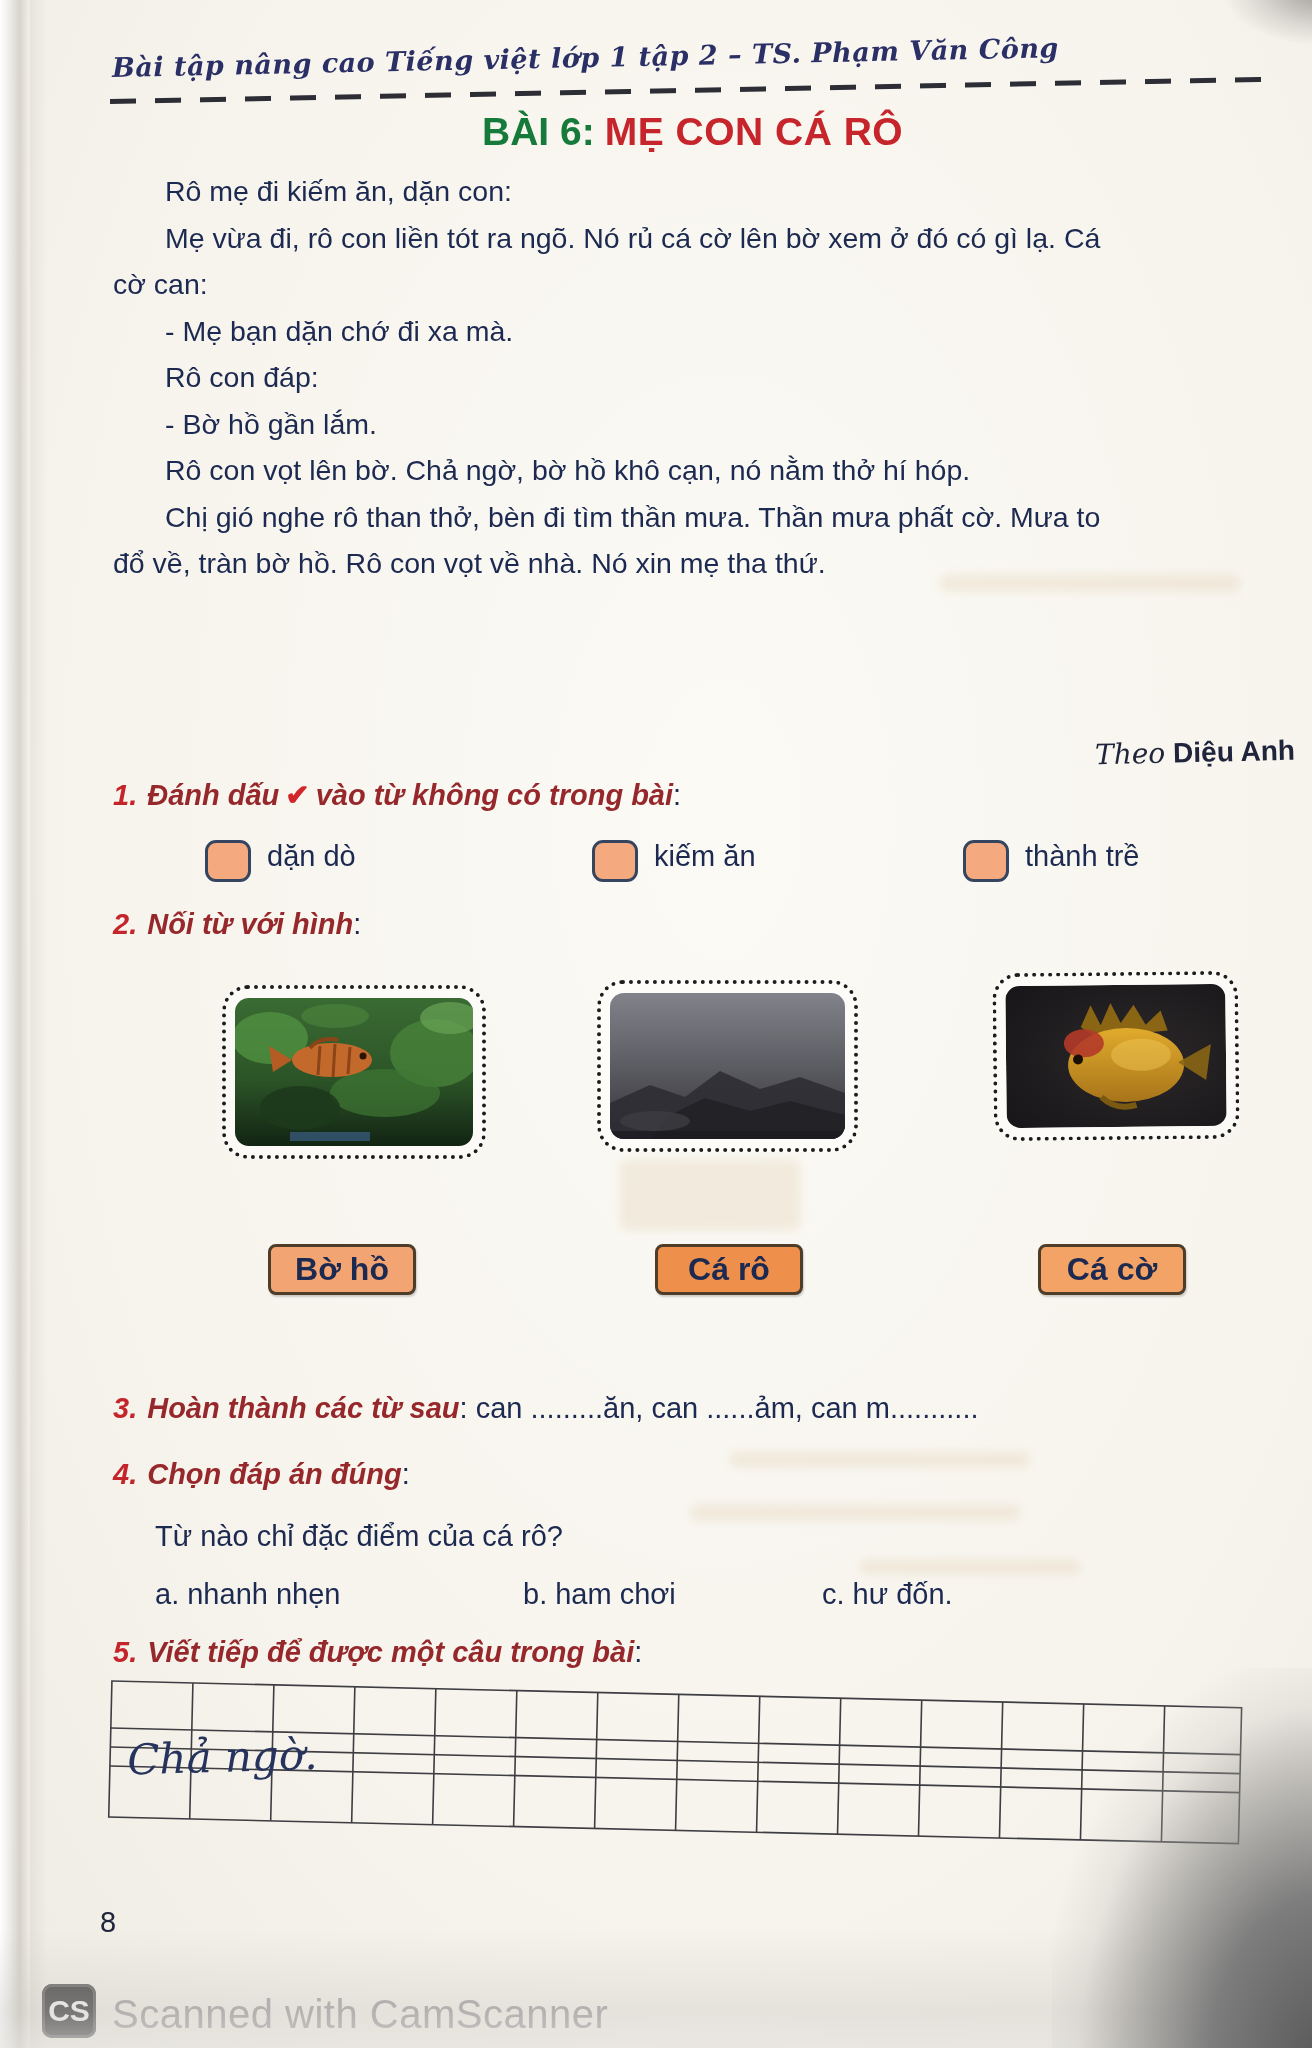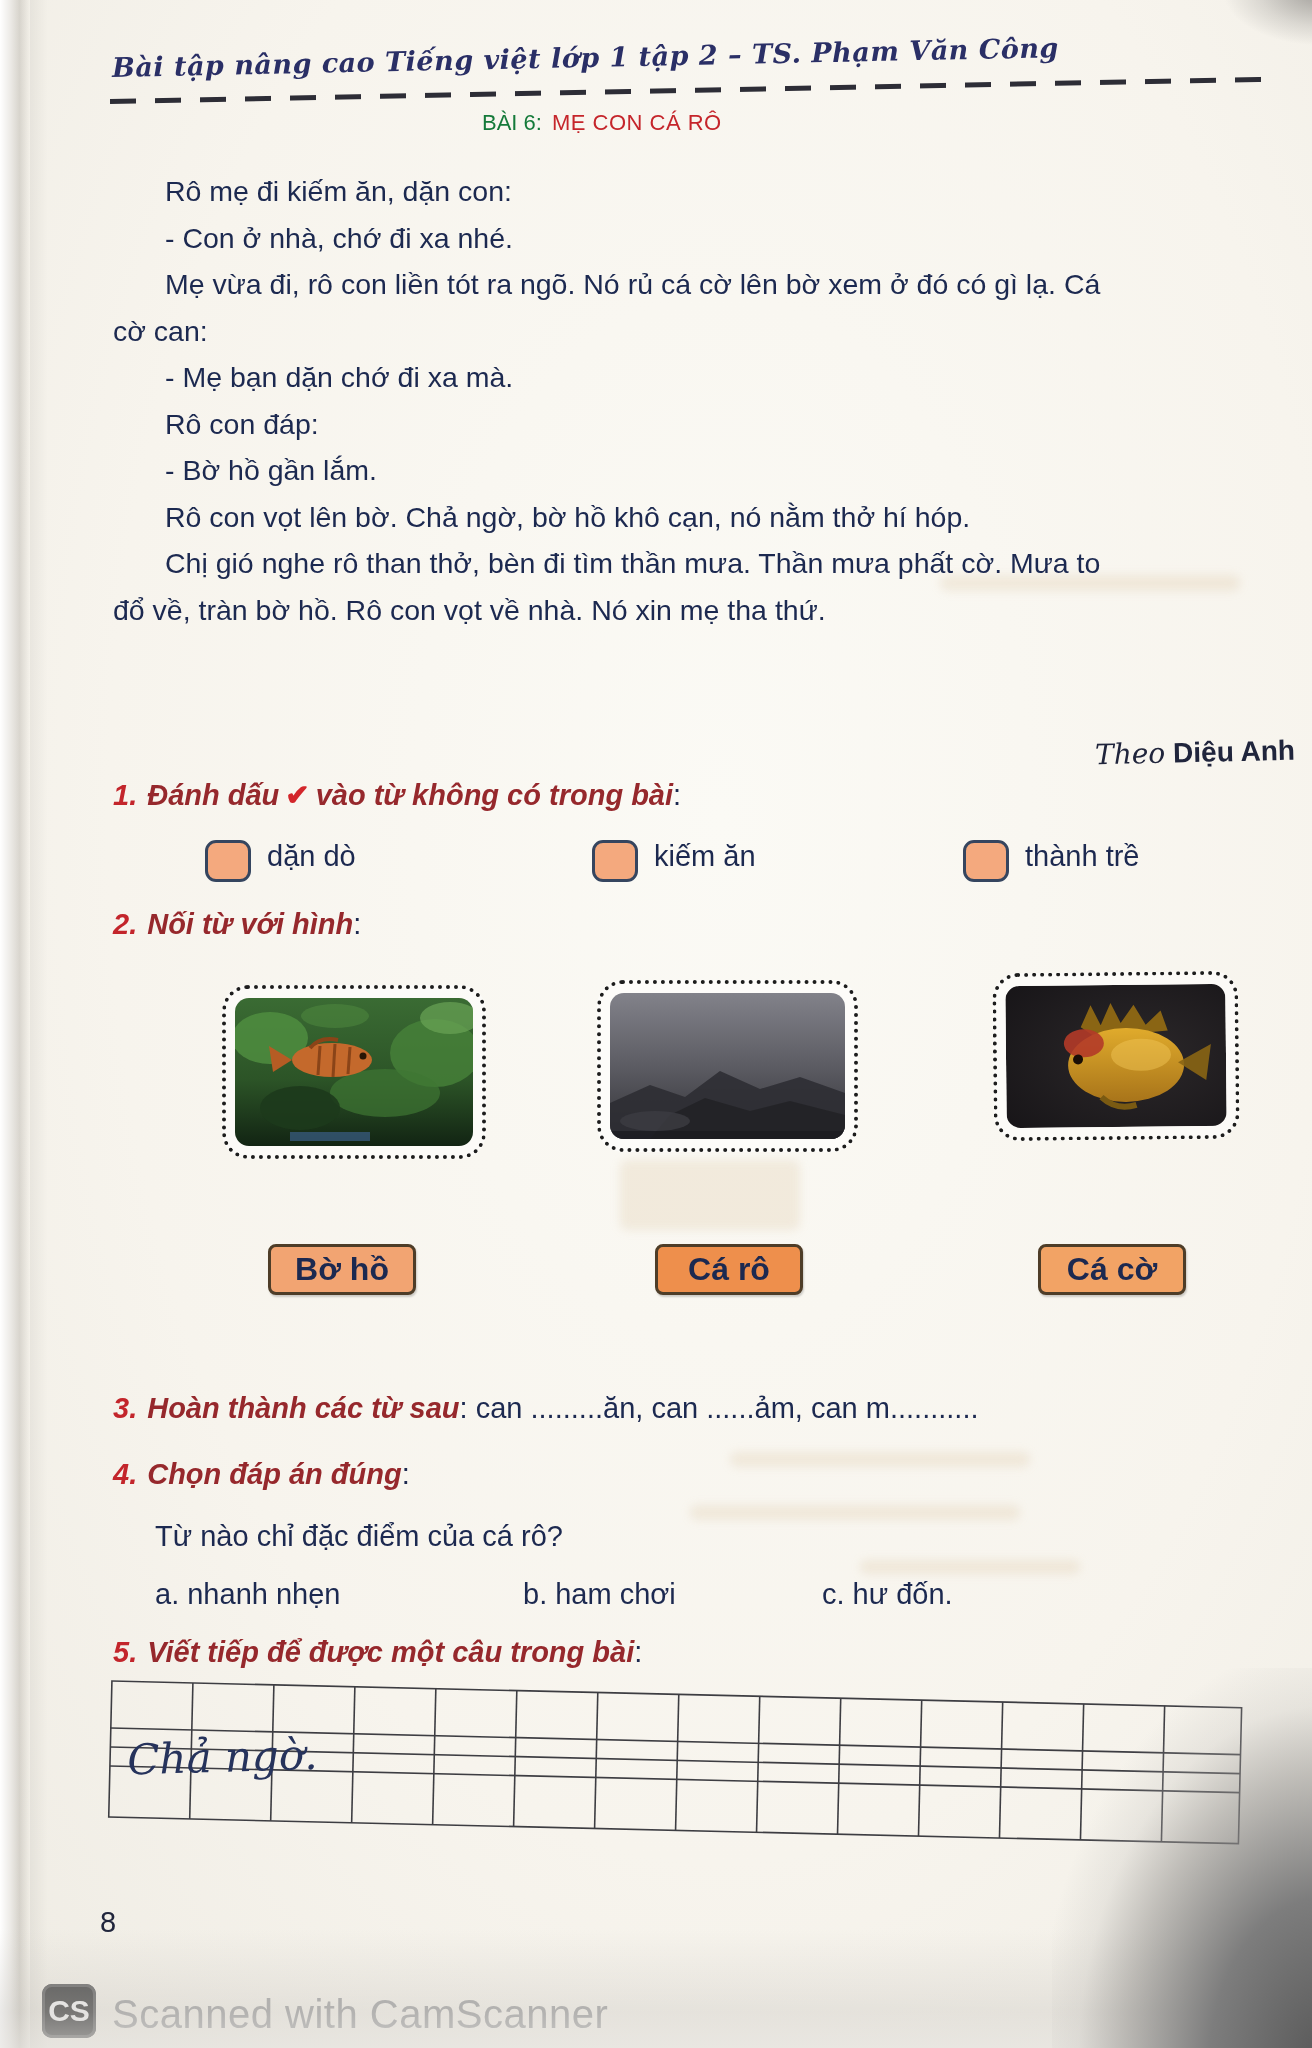--- a/index.html
+++ b/index.html
@@ -18,21 +18,21 @@
     background:linear-gradient(180deg,rgba(0,0,0,0) 0%, rgba(200,197,192,.35) 70%, rgba(225,223,219,.6) 100%);}
   .smudge{position:absolute;background:rgba(205,170,120,.18);filter:blur(5px);border-radius:8px;}
   
   .book-header{position:absolute;left:112px;top:52px;width:1000px;
     font-family:"DejaVu Serif", serif;font-style:italic;font-weight:bold;
     font-size:27px;color:#2a2f66;transform:rotate(-1.2deg);transform-origin:left center;letter-spacing:.5px;}
   .header-dashes{position:absolute;left:110px;top:99px;width:1165px;height:5px;
     background:repeating-linear-gradient(90deg,#2d2d36 0 26px,rgba(0,0,0,0) 26px 45px);
     transform:rotate(-1.1deg);transform-origin:left center;}
   
-  .lesson-title{position:absolute;left:482px;top:110px;font-size:22px;font-weight:normal;white-space:nowrap;}
+  .lesson-title{position:absolute;left:482px;top:110px;font-size:39px;font-weight:bold;white-space:nowrap;}
   .lesson-no{color:#157a3a;}
   .lesson-name{color:#c5252b;margin-left:10px;letter-spacing:.5px;}
   
   .passage{position:absolute;left:113px;top:168px;width:1140px;font-size:28.5px;line-height:46.5px;color:#1c2950;}
   .passage p{margin:0;white-space:nowrap;}
   .passage p.ind{padding-left:52px;}
   .attribution{position:absolute;left:1095px;top:736px;font-size:28px;color:#20253c;transform:rotate(-1.3deg);white-space:nowrap;}
   .attribution .pre{font-style:italic;font-family:"DejaVu Serif",serif;}
   .attribution .author{font-weight:bold;margin-left:8px;}
   
@@ -78,21 +78,20 @@
 
   <div class="book-header">Bài tập nâng cao Tiếng việt lớp 1 tập 2 – TS. Phạm Văn Công</div>
   <div class="header-dashes"></div>
 
   <div class="lesson-title">
     <span class="lesson-no">BÀI 6:</span><span class="lesson-name">MẸ CON CÁ RÔ</span>
   </div>
 
   <div class="passage">
     <p class="ind">Rô mẹ đi kiếm ăn, dặn con:</p>
-    <p class="ind">- Con ở nhà, chớ đi xa nhé.</p>
     <p class="ind">Mẹ vừa đi, rô con liền tót ra ngõ. Nó rủ cá cờ lên bờ xem ở đó có gì lạ. Cá</p>
     <p>cờ can:</p>
     <p class="ind">- Mẹ bạn dặn chớ đi xa mà.</p>
     <p class="ind">Rô con đáp:</p>
     <p class="ind">- Bờ hồ gần lắm.</p>
     <p class="ind">Rô con vọt lên bờ. Chả ngờ, bờ hồ khô cạn, nó nằm thở hí hóp.</p>
     <p class="ind">Chị gió nghe rô than thở, bèn đi tìm thần mưa. Thần mưa phất cờ. Mưa to</p>
     <p>đổ về, tràn bờ hồ. Rô con vọt về nhà. Nó xin mẹ tha thứ.</p>
   </div>
 

